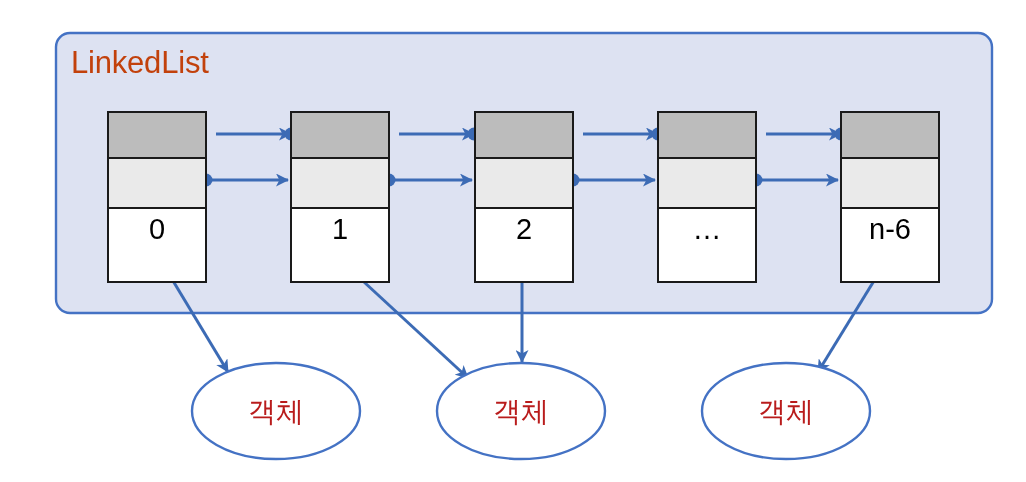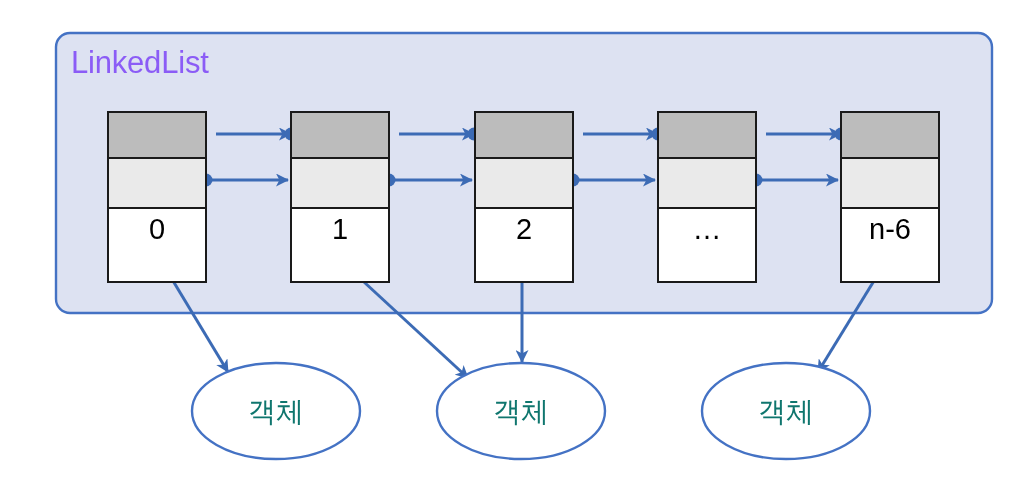--- a/index.html
+++ b/index.html
@@ -21,21 +21,21 @@
     top: 0;
     width: 1026px;
     height: 482px;
   }
   .container-title {
     position: absolute;
     left: 71px;
     top: 44px;
     font-size: 31px;
     line-height: 38px;
-    color: #8b5cf6;
+    color: #c2410c;
     letter-spacing: -0.2px;
     white-space: nowrap;
   }
   .node {
     position: absolute;
     width: 100px;
     border: 2px solid #1a1a1a;
     box-sizing: border-box;
     background: #ffffff;
   }
@@ -59,21 +59,21 @@
     display: flex;
     align-items: flex-start;
     justify-content: center;
     padding-top: 4px;
     font-size: 29px;
     color: #000000;
   }
   .ellipse-label {
     position: absolute;
     font-size: 28px;
-    color: #0f766e;
+    color: #b91c1c;
     white-space: nowrap;
     transform: translate(-50%, -50%);
   }
 </style>
 </head>
 <body>
 
 <div id="canvas">
 
   <svg id="diagram-svg" viewBox="0 0 1026 482" xmlns="http://www.w3.org/2000/svg">

